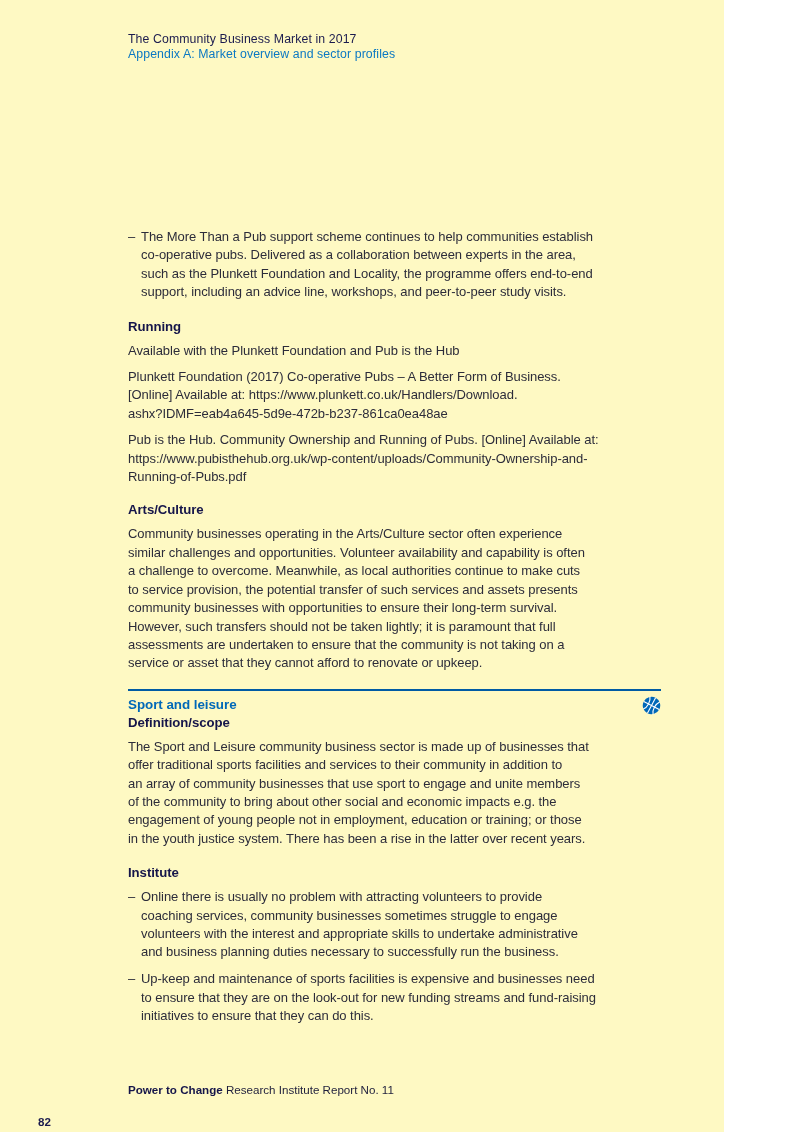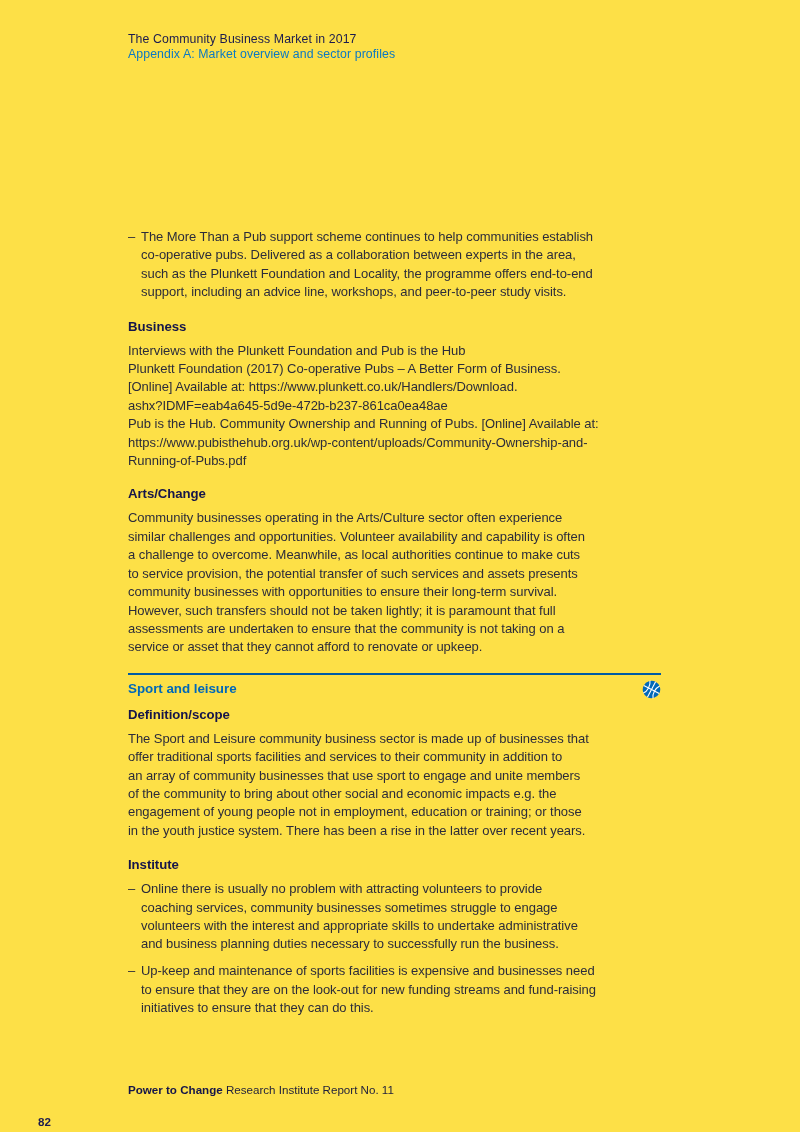--- a/index.html
+++ b/index.html
@@ -5,22 +5,22 @@
   * { margin: 0; padding: 0; box-sizing: border-box; }
   html, body { background: #ffffff; }
   body {
     width: 800px; height: 1132px;
     font-family: "Liberation Sans", sans-serif;
     position: relative;
     color: #2c2c3a;
   }
   .page {
     position: relative;
-    width: 800px; height: 1132px;
-    background: #fde047;
+    width: 724px; height: 1132px;
+    background: #fef9c3;
     overflow: hidden;
   }
   
   .running-header {
     position: absolute;
     left: 128px; top: 32px;
     font-size: 12.3px; line-height: 14.9px;
     letter-spacing: 0.1px;
   }
   .running-header .rh1 { color: #1b1b4e; font-weight: 500; }
@@ -38,21 +38,21 @@
   .bullet { display: flex; }
   .bullet .dash { width: 13px; flex: 0 0 13px; color: #2c2c3a; }
   .bullet .btext { flex: 1; white-space: pre-line; color: #2c2c3a; }
 
   .h3 {
     font-weight: 700; color: #15154a;
     font-size: 13.2px; line-height: 15px;
   }
   .h3.mt-lg { margin-top: 17px; }
   .h3.mb { margin-bottom: 8px; }
-  .para + .para { margin-top: 0; }
+  .para + .para { margin-top: 8px; }
   .bullet + .bullet { margin-top: 8.5px; }
 
   .section-rule {
     margin-top: 16px;
     border-top: 2.6px solid #005ba4;
     width: 533px;
   }
   .section-head-row {
     width: 533px;
     margin-top: 5px;
@@ -90,30 +90,30 @@
   <div class="content">
 
     <div class="bullet">
       <span class="dash">–</span>
       <div class="btext">The More Than a Pub support scheme continues to help communities establish
 co-operative pubs. Delivered as a collaboration between experts in the area,
 such as the Plunkett Foundation and Locality, the programme offers end-to-end
 support, including an advice line, workshops, and peer-to-peer study visits.</div>
     </div>
 
-    <div class="h3 mt-lg mb">Business</div>
-    <div class="para">Interviews with the Plunkett Foundation and Pub is the Hub</div>
+    <div class="h3 mt-lg mb">Running</div>
+    <div class="para">Available with the Plunkett Foundation and Pub is the Hub</div>
     <div class="para">Plunkett Foundation (2017) Co-operative Pubs – A Better Form of Business.
 [Online] Available at: https://www.plunkett.co.uk/Handlers/Download.
 ashx?IDMF=eab4a645-5d9e-472b-b237-861ca0ea48ae</div>
     <div class="para">Pub is the Hub. Community Ownership and Running of Pubs. [Online] Available at:
 https://www.pubisthehub.org.uk/wp-content/uploads/Community-Ownership-and-
 Running-of-Pubs.pdf</div>
 
-    <div class="h3 mt-lg mb" style="margin-top:16px">Arts/Change</div>
+    <div class="h3 mt-lg mb" style="margin-top:16px">Arts/Culture</div>
     <div class="para">Community businesses operating in the Arts/Culture sector often experience
 similar challenges and opportunities. Volunteer availability and capability is often
 a challenge to overcome. Meanwhile, as local authorities continue to make cuts
 to service provision, the potential transfer of such services and assets presents
 community businesses with opportunities to ensure their long-term survival.
 However, such transfers should not be taken lightly; it is paramount that full
 assessments are undertaken to ensure that the community is not taking on a
 service or asset that they cannot afford to renovate or upkeep.</div>
 
     <div class="section-rule"></div>
@@ -125,21 +125,21 @@
           <g stroke="#ffffff" stroke-width="1.15" fill="none">
             <path d="M10 0.8 L10 19.2"></path>
             <path d="M0.8 10 L19.2 10"></path>
             <path d="M4.2 2.6 C7.2 6.4 7.2 13.6 4.2 17.4"></path>
             <path d="M15.8 2.6 C12.8 6.4 12.8 13.6 15.8 17.4"></path>
           </g>
         </g>
       </svg>
     </div>
 
-    <div class="h3 mb" style="margin-top:8px">Definition/scope</div>
+    <div class="h3 mb" style="">Definition/scope</div>
     <div class="para">The Sport and Leisure community business sector is made up of businesses that
 offer traditional sports facilities and services to their community in addition to
 an array of community businesses that use sport to engage and unite members
 of the community to bring about other social and economic impacts e.g. the
 engagement of young people not in employment, education or training; or those
 in the youth justice system. There has been a rise in the latter over recent years.</div>
 
     <div class="h3 mt-lg mb">Institute</div>
 
     <div class="bullet">

